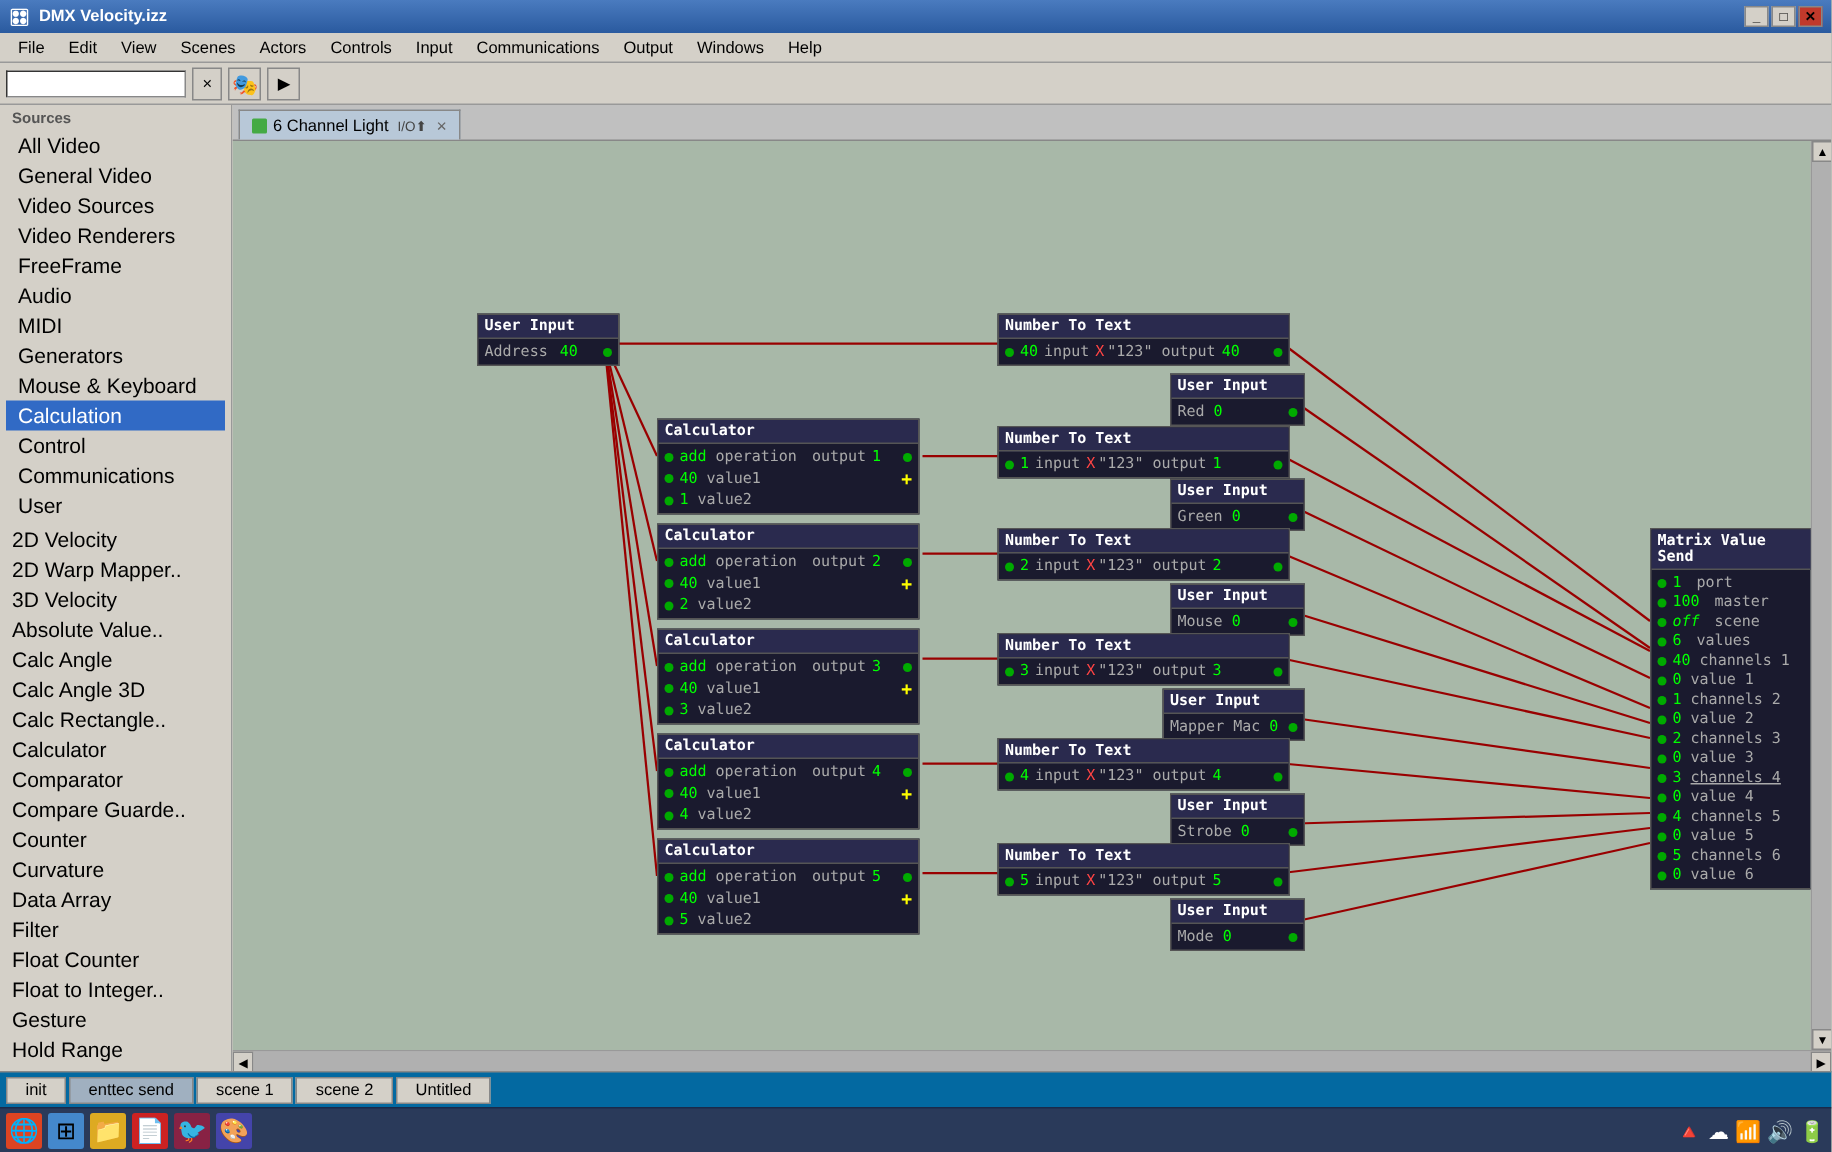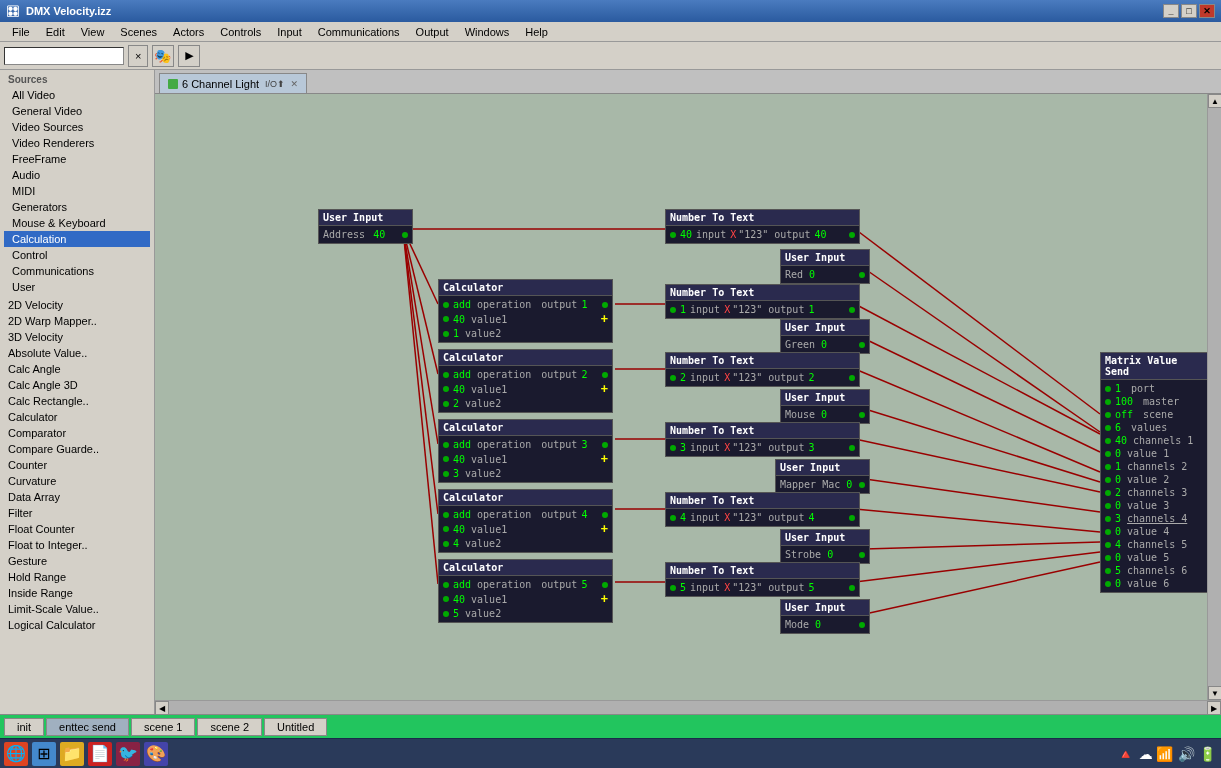--- a/index.html
+++ b/index.html
@@ -38,21 +38,21 @@
 
     
     #sidebar {
       width: 155px; background: #d4d0c8; border-right: 1px solid #999;
       display: flex; flex-direction: column; overflow: hidden;
     }
     .sidebar-section {
       padding: 2px 4px;
     }
     .sidebar-item {
-      padding: 2px 8px; cursor: pointer; font-size: 11px; color: #000;
+      padding: 2px 8px; cursor: pointer; font-size: 14px; color: #000;
       white-space: nowrap; overflow: hidden;
     }
     .sidebar-item.selected { background: #316ac5; color: white; }
     .sidebar-label { padding: 2px 4px; font-size: 10px; color: #555; font-weight: bold; }
 
     
     #sidebar-list { overflow-y: auto; flex: 1; }
     #sidebar-list::-webkit-scrollbar { width: 8px; }
     #sidebar-list::-webkit-scrollbar-track { background: #d4d0c8; }
     #sidebar-list::-webkit-scrollbar-thumb { background: #999; }
@@ -93,21 +93,21 @@
     }
     .port-dot.out { margin-left: auto; }
     .node-label { color: #aaaaaa; font-size: 10px; }
     .node-green { color: #00ff00; }
 
     
     #connections { position: absolute; top: 0; left: 0; width: 100%; height: 100%; pointer-events: none; }
 
     
     #scene-tabs {
-      height: 24px; background: #22c55e; border-top: 1px solid #888;
+      height: 24px; background: #0369a1; border-top: 1px solid #888;
       display: flex; align-items: center; padding: 0 4px; gap: 2px;
     }
     .scene-tab {
       height: 18px; padding: 1px 12px; background: #d4d0c8; border: 1px solid #888;
       font-size: 11px; cursor: pointer; display: flex; align-items: center;
     }
     .scene-tab.active { background: #a0b0c0; }
 
     
     #taskbar {
@@ -580,21 +580,21 @@
               <span class="node-green" style="margin-left:2px;">1</span>
               <span style="color:#aaa;margin-left:8px;">port</span>
             </div>
             <div class="node-row">
               <div class="port-dot"></div>
               <span class="node-green" style="margin-left:2px;">100</span>
               <span style="color:#aaa;margin-left:8px;">master</span>
             </div>
             <div class="node-row">
               <div class="port-dot"></div>
-              <span class="node-green" style="margin-left:2px;">off</span>
+              <span class="node-green" style="margin-left:2px;font-style:italic;">off</span>
               <span style="color:#aaa;margin-left:8px;">scene</span>
             </div>
             <div class="node-row">
               <div class="port-dot"></div>
               <span class="node-green" style="margin-left:2px;">6</span>
               <span style="color:#aaa;margin-left:8px;">values</span>
             </div>
             <div class="node-row">
               <div class="port-dot" style="background:#00aa00;"></div>
               <span class="node-green" style="margin-left:2px;">40</span>

